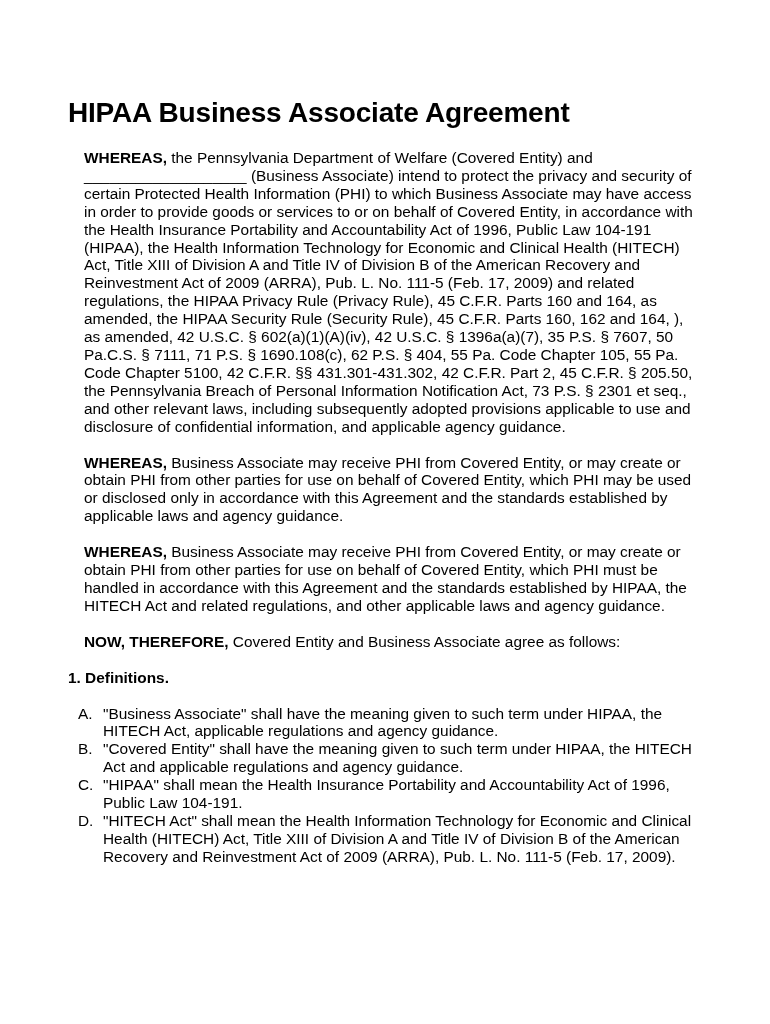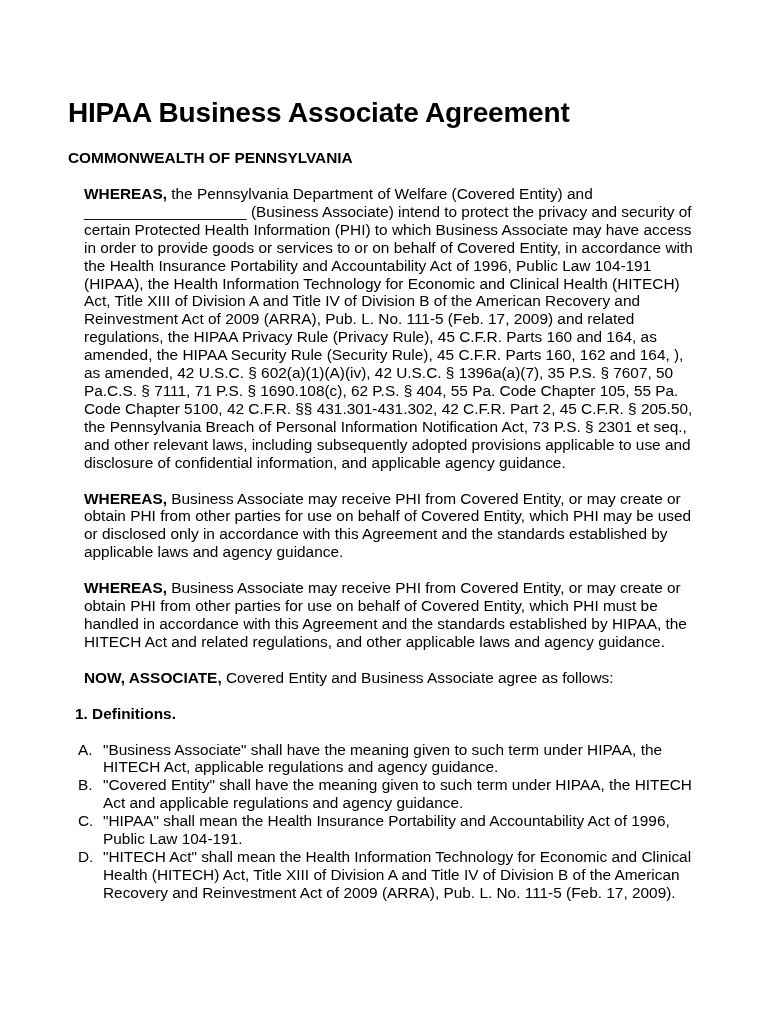--- a/index.html
+++ b/index.html
@@ -35,21 +35,21 @@
   p.para {
     font-size: 15.4px;
     line-height: 17.9px;
     margin: 18px 16px;
   }
   p.para .lead { font-weight: bold; }
   p.heading {
     font-size: 15.4px;
     line-height: 17.9px;
     font-weight: bold;
-    margin: 18px 7px;
+    margin: 18px 0;
   }
   .deflist { margin: 18px 0 0 0; }
   .defitem {
     display: flex;
     font-size: 15.4px;
     line-height: 17.9px;
     margin: 0 0 0 10px;
   }
   .defitem .marker {
     flex: 0 0 25px;
@@ -58,30 +58,29 @@
   .defitem .deftext { flex: 1; }
 </style>
 </head>
 <body>
 
 <div class="page">
 
   <h1 class="doc-title">HIPAA Business Associate Agreement</h1>
 
   <div class="subtitle">
-    <div>COMMONWEALTH OF PENNSYLVANIA</div>
   </div>
 
   <p class="para"><span class="lead">WHEREAS,</span><span> the Pennsylvania Department of Welfare (Covered Entity) and ___________________ (Business Associate) intend to protect the privacy and security of certain Protected Health Information (PHI) to which Business Associate may have access in order to provide goods or services to or on behalf of Covered Entity, in accordance with the Health Insurance Portability and Accountability Act of 1996, Public Law 104-191 (HIPAA), the Health Information Technology for Economic and Clinical Health (HITECH) Act, Title XIII of Division A and Title IV of Division B of the American Recovery and Reinvestment Act of 2009 (ARRA), Pub. L. No. 111-5 (Feb. 17, 2009) and related regulations, the HIPAA Privacy Rule (Privacy Rule), 45 C.F.R. Parts 160 and 164, as amended, the HIPAA Security Rule (Security Rule), 45 C.F.R. Parts 160, 162 and 164, ), as amended, 42 U.S.C. § 602(a)(1)(A)(iv), 42 U.S.C. § 1396a(a)(7), 35 P.S. § 7607, 50 Pa.C.S. § 7111, 71 P.S. § 1690.108(c), 62 P.S. § 404, 55 Pa. Code Chapter 105, 55 Pa. Code Chapter 5100, 42 C.F.R. §§ 431.301-431.302, 42 C.F.R. Part 2, 45 C.F.R. § 205.50, the Pennsylvania Breach of Personal Information Notification Act, 73 P.S. § 2301 et seq., and other relevant laws, including subsequently adopted provisions applicable to use and disclosure of confidential information, and applicable agency guidance.</span></p>
 
   <p class="para"><span class="lead">WHEREAS,</span><span> Business Associate may receive PHI from Covered Entity, or may create or obtain PHI from other parties for use on behalf of Covered Entity, which PHI may be used or disclosed only in accordance with this Agreement and the standards established by applicable laws and agency guidance.</span></p>
 
   <p class="para"><span class="lead">WHEREAS,</span><span> Business Associate may receive PHI from Covered Entity, or may create or obtain PHI from other parties for use on behalf of Covered Entity, which PHI must be handled in accordance with this Agreement and the standards established by HIPAA, the HITECH Act and related regulations, and other applicable laws and agency guidance.</span></p>
 
-  <p class="para"><span class="lead">NOW, ASSOCIATE,</span><span> Covered Entity and Business Associate agree as follows:</span></p>
+  <p class="para"><span class="lead">NOW, THEREFORE,</span><span> Covered Entity and Business Associate agree as follows:</span></p>
 
   <p class="heading">1. Definitions.</p>
 
   <div class="deflist">
     <div class="defitem">
       <span class="marker">A.</span>
       <span class="deftext">"Business Associate" shall have the meaning given to such term under HIPAA, the HITECH Act, applicable regulations and agency guidance.</span>
     </div>
     <div class="defitem">
       <span class="marker">B.</span>

